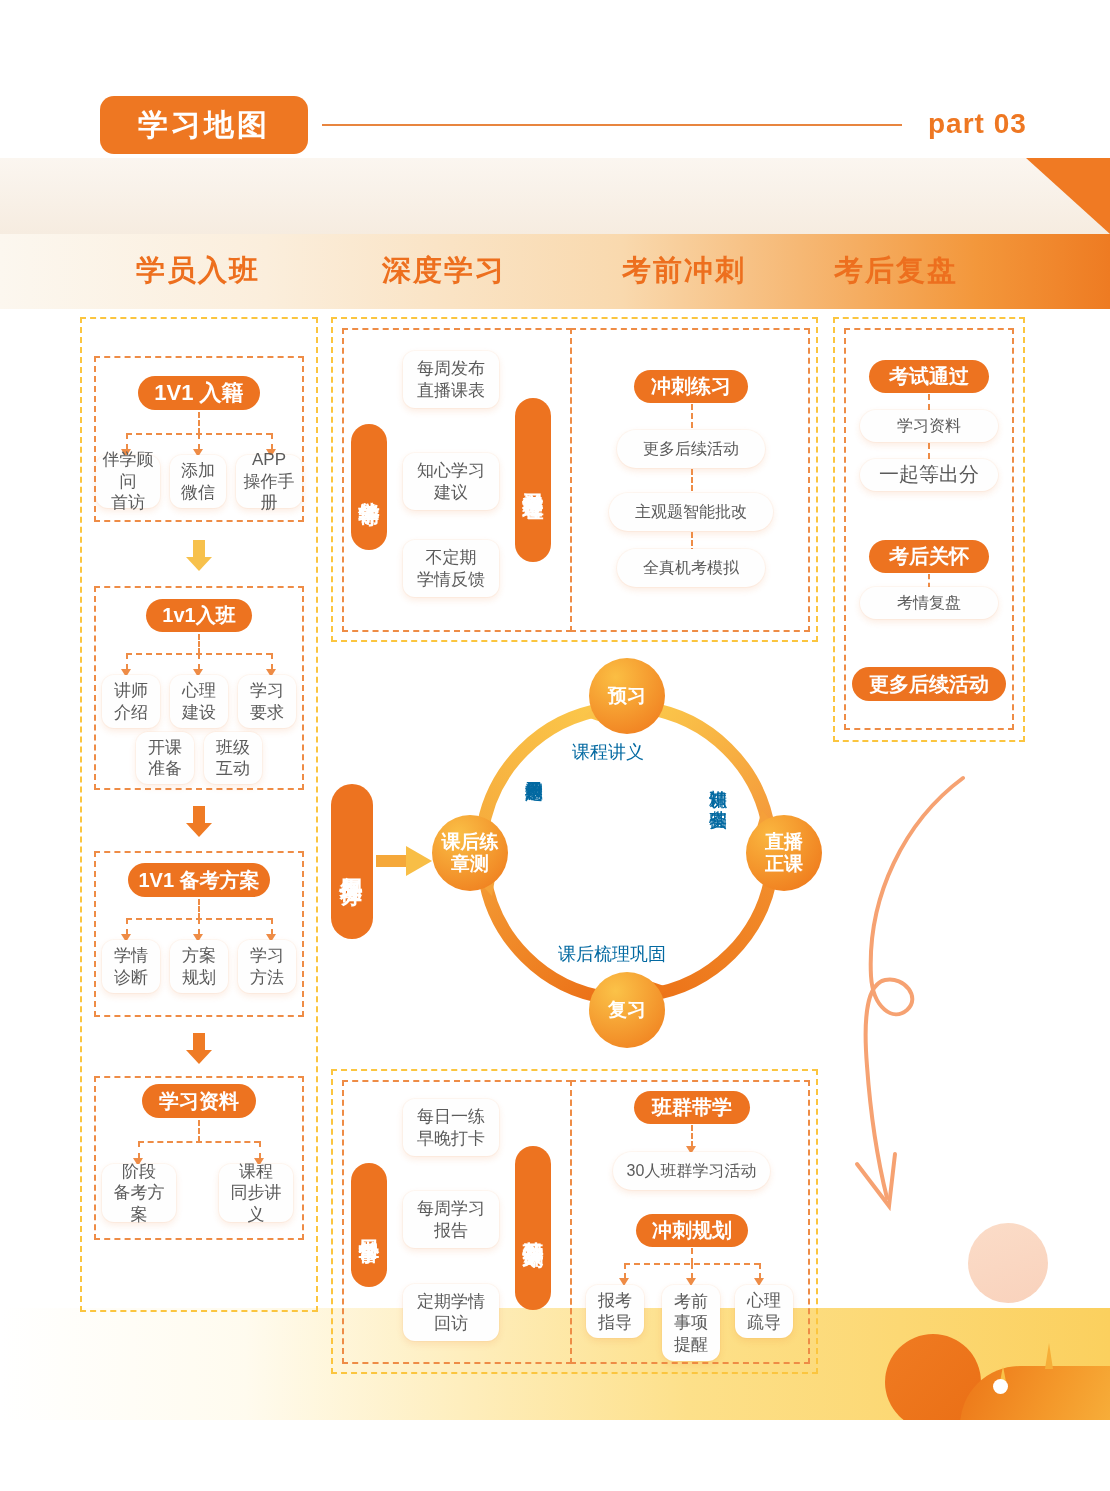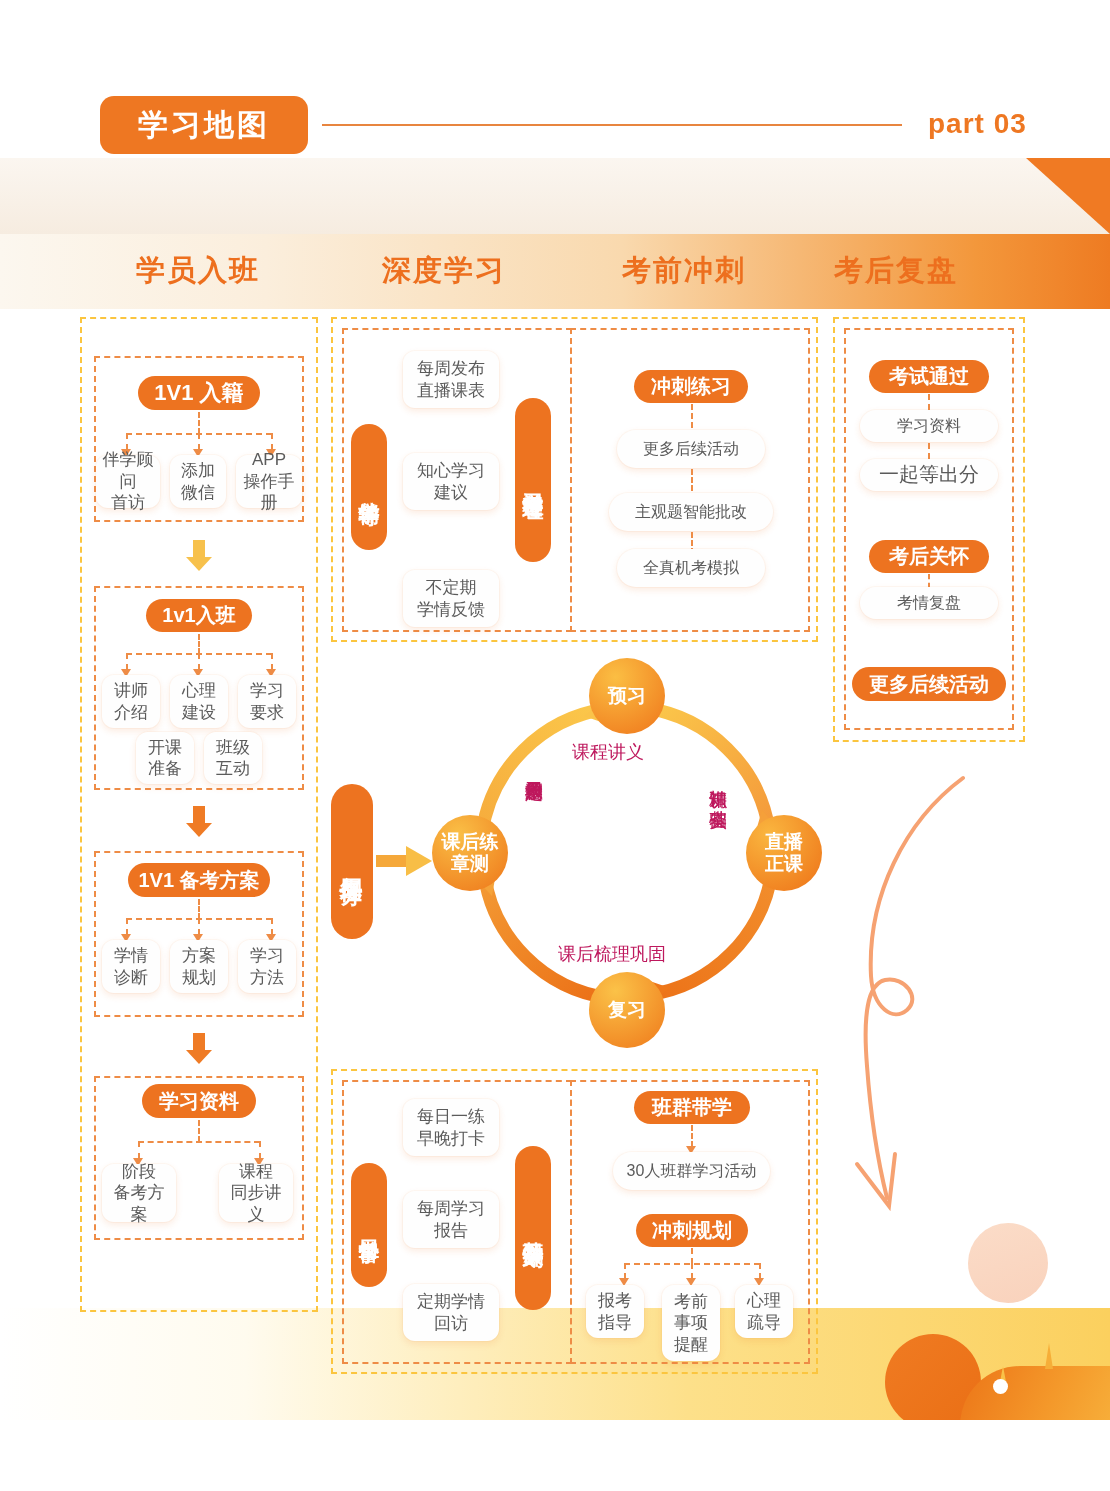--- a/index.html
+++ b/index.html
@@ -139,21 +139,21 @@
     display: flex; align-items: center; justify-content: center; text-align: center;
     font-size: 19px; line-height: 1.15;
   }
   .cyc-center {
     position: absolute; left: 108px; top: 107px; width: 175px; height: 175px;
     border-radius: 50%; background: linear-gradient(160deg, #EC6E17 0%, #E96510 100%);
     color: #fff; font-weight: bold; font-size: 22px; line-height: 1.35;
     display: flex; align-items: center; justify-content: center; text-align: center;
   }
   .cyc-cap {
-    position: absolute; color: #be185d; font-size: 18px; white-space: nowrap;
+    position: absolute; color: #0369a1; font-size: 18px; white-space: nowrap;
   }
   .cyc-cap.v {
     writing-mode: vertical-rl; text-orientation: upright; letter-spacing: 0px;
   }
   .weekly-pill {
     position: absolute; left: 331px; top: 778px; width: 42px; height: 155px;
     background: #ED7320; border-radius: 999px; color: #fff;
     font-weight: bold; font-size: 23px; letter-spacing: 2px;
     writing-mode: vertical-rl; text-orientation: upright;
     display: flex; align-items: center; justify-content: center;
@@ -259,21 +259,21 @@
   <div class="dline-v" style="left:259px; top:1135px; height:18px;"></div>
   <div class="arrowhead" style="left:133px; top:1152px;"></div>
   <div class="arrowhead" style="left:254px; top:1152px;"></div>
   <div class="card" style="left:102px; top:1158px; width:74px; height:58px;">阶段<br>备考方案</div>
   <div class="card" style="left:219px; top:1158px; width:74px; height:58px;">课程<br>同步讲义</div>
 
   <div class="grp" style="left:342px; top:322px; width:230px; height:304px;"></div>
   <div class="pill vert" style="left:351px; top:418px; width:36px; height:126px; font-size:21px;">伴学辅导</div>
   <div class="card" style="left:403px; top:345px; width:96px; height:57px;">每周发布<br>直播课表</div>
   <div class="card" style="left:403px; top:447px; width:96px; height:57px;">知心学习<br>建议</div>
-  <div class="card" style="left:403px; top:564px; width:96px; height:57px;">不定期<br>学情反馈</div>
+  <div class="card" style="left:403px; top:534px; width:96px; height:57px;">不定期<br>学情反馈</div>
   <div class="pill vert" style="left:515px; top:392px; width:36px; height:164px; font-size:21px;">学习过程管理</div>
 
   <div class="grp" style="left:570px; top:322px; width:240px; height:304px;"></div>
   <div class="pill" style="left:634px; top:364px; width:114px; height:33px; font-size:20px;">冲刺练习</div>
   <div class="dline-v" style="left:691px; top:398px; height:24px;"></div>
   <div class="card rnd" style="left:617px; top:424px; width:148px; height:38px; font-size:16px;">更多后续活动</div>
   <div class="dline-v" style="left:691px; top:463px; height:22px;"></div>
   <div class="card rnd" style="left:609px; top:487px; width:164px; height:38px; font-size:16px;">主观题智能批改</div>
   <div class="dline-v" style="left:691px; top:526px; height:22px;"></div>
   <div class="card rnd" style="left:617px; top:543px; width:148px; height:38px; font-size:16px;">全真机考模拟</div>

